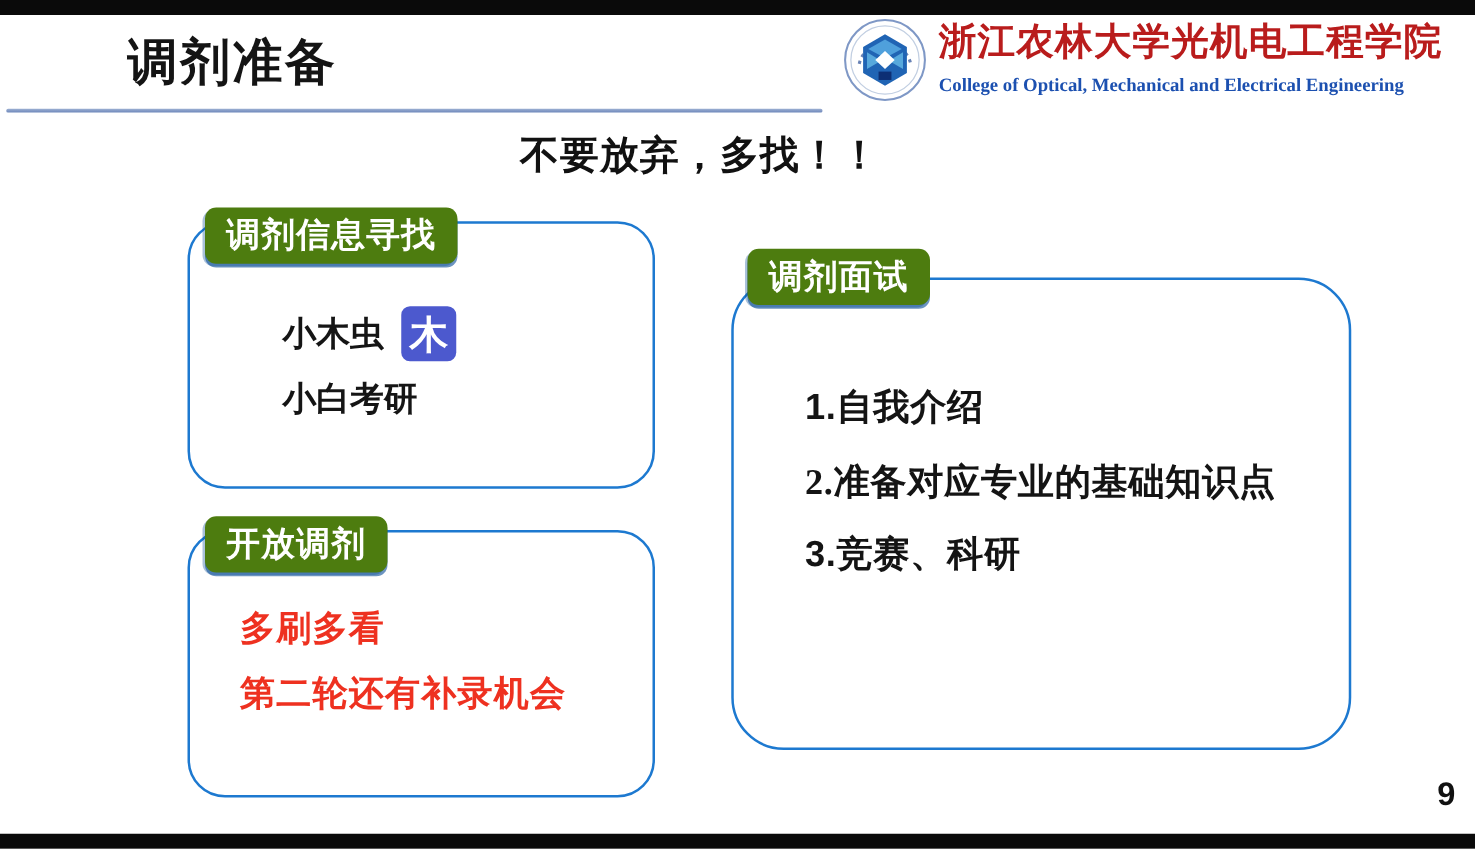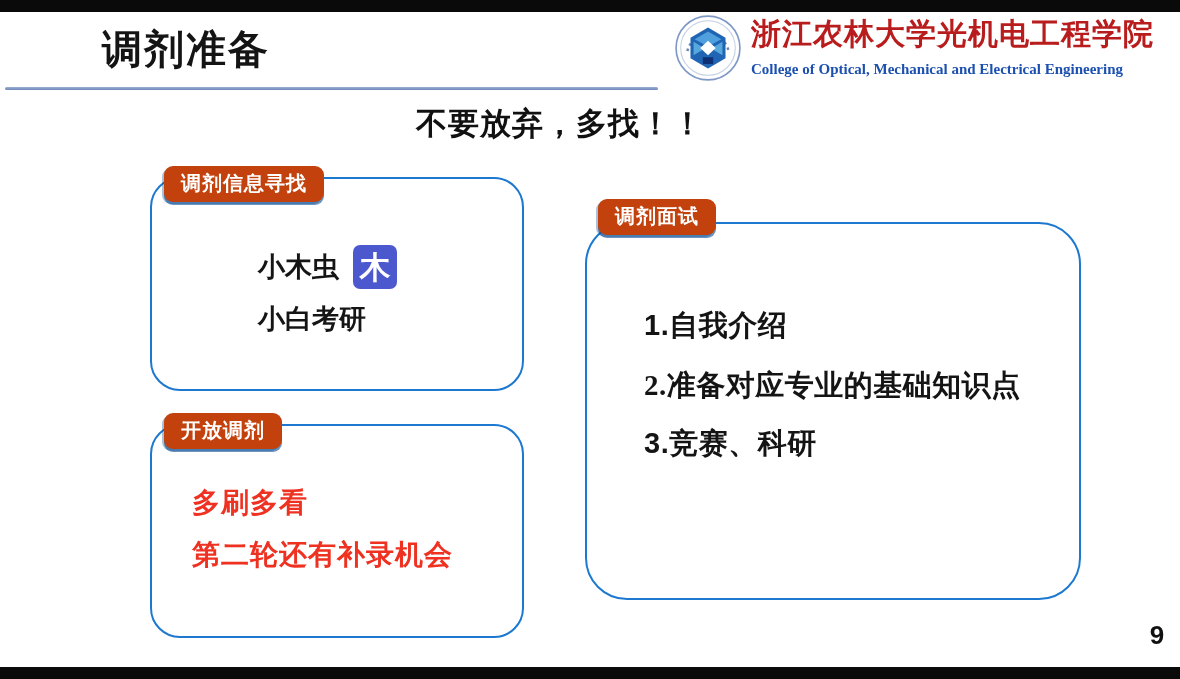--- a/index.html
+++ b/index.html
@@ -46,31 +46,31 @@
     border:2px solid #1d79d0;
   }
   .callout.small{border-radius:30px;width:370px;height:210px;}
   .callout.large{border-radius:42px;width:456px;height:374px;}
   #box-info{left:150px;top:177px;}
   #box-open{left:150px;top:424px;}
   #box-interview{left:585px;top:222px;padding-left:36px;}
 
   .tab{
     position:absolute;display:inline-block;
-    background:#c2410c;color:#fff;
-    font-size:20px;font-weight:700;letter-spacing:1px;
+    background:#4d7c0f;color:#fff;
+    font-size:27px;font-weight:700;letter-spacing:1px;
     padding:4px 17px 5px 17px;border-radius:9px;
     box-shadow:0 3px 0 rgba(10,77,150,.6), -2px 2px 0 rgba(10,77,150,.35);
     white-space:nowrap;
   }
   .tab.t-small{left:12px;top:-13px;}
   .tab.t-large{left:11px;top:-25px;}
 
   .row-item{position:absolute;display:flex;align-items:center;
-    font-size:27px;font-weight:700;color:#151515;margin-left:32px;}
+    font-size:27px;font-weight:700;color:#151515;}
   #info-item1{left:74px;top:66px;}
   #info-item2{left:74px;top:122px;}
   .app-icon{
     width:44px;height:44px;margin-left:14px;border-radius:7px;
     background:#4c59ce;color:#fff;display:flex;align-items:center;justify-content:center;
     font-size:31px;font-weight:700;line-height:1;
   }
 
   .red-line{position:absolute;font-size:28px;font-weight:800;color:#ee3120;letter-spacing:1px;}
   #open-line1{left:40px;top:58px;}

